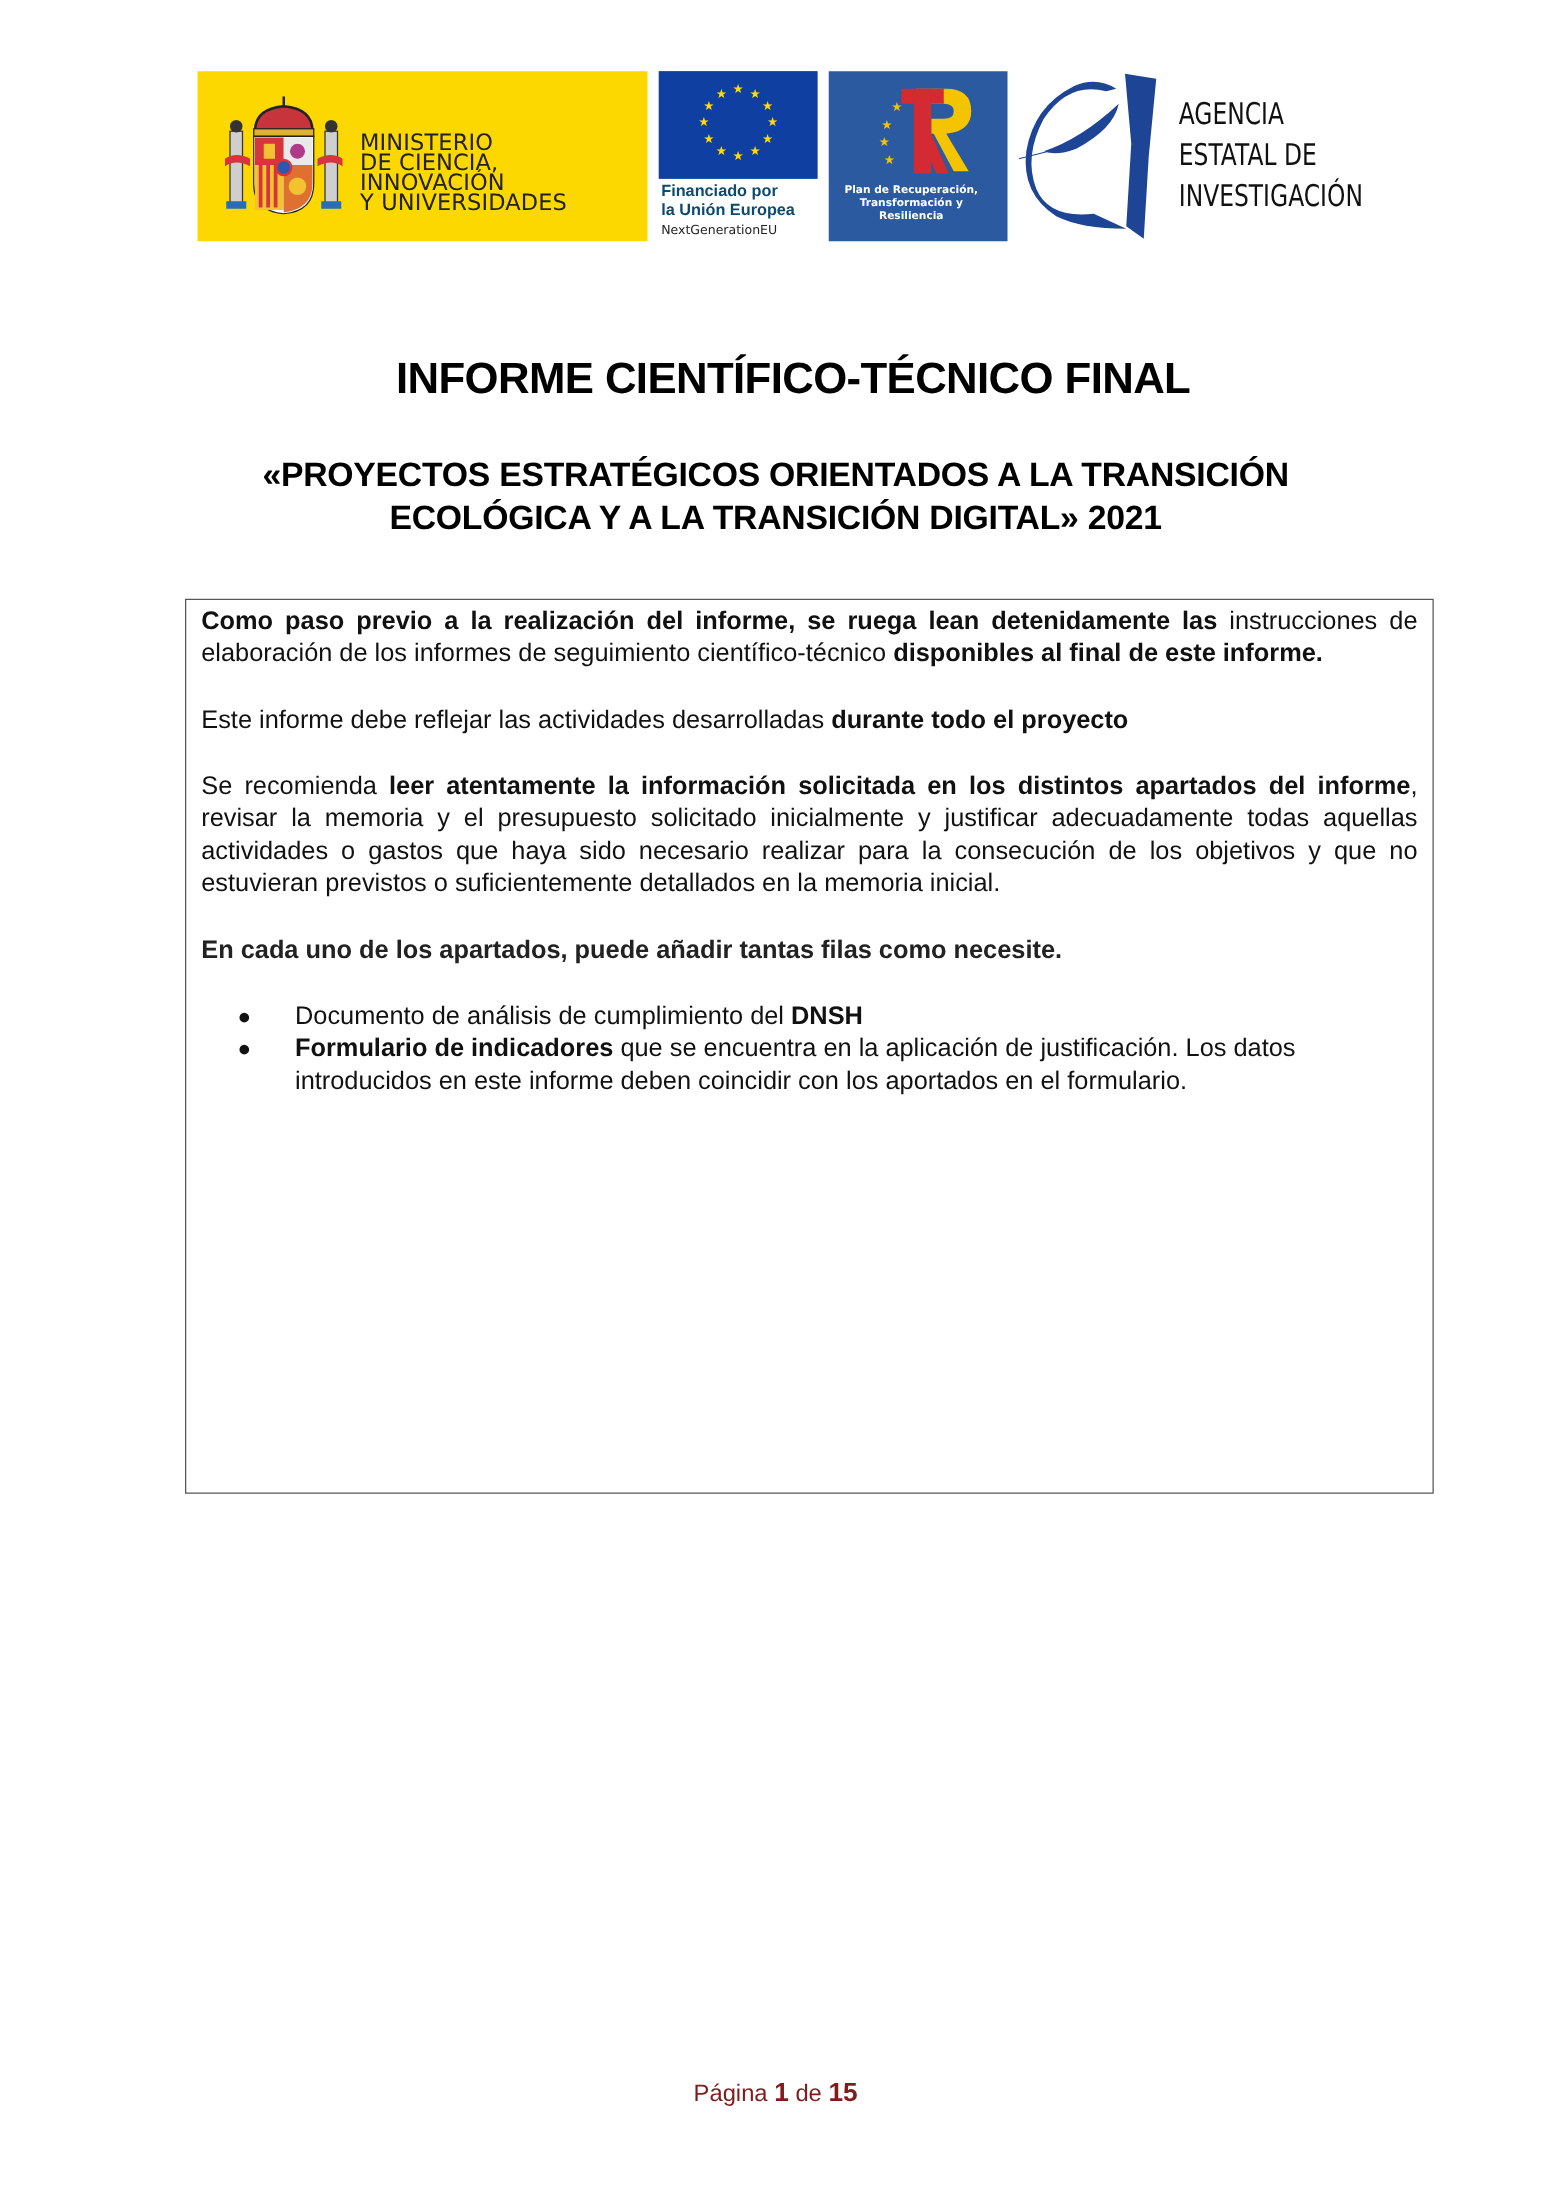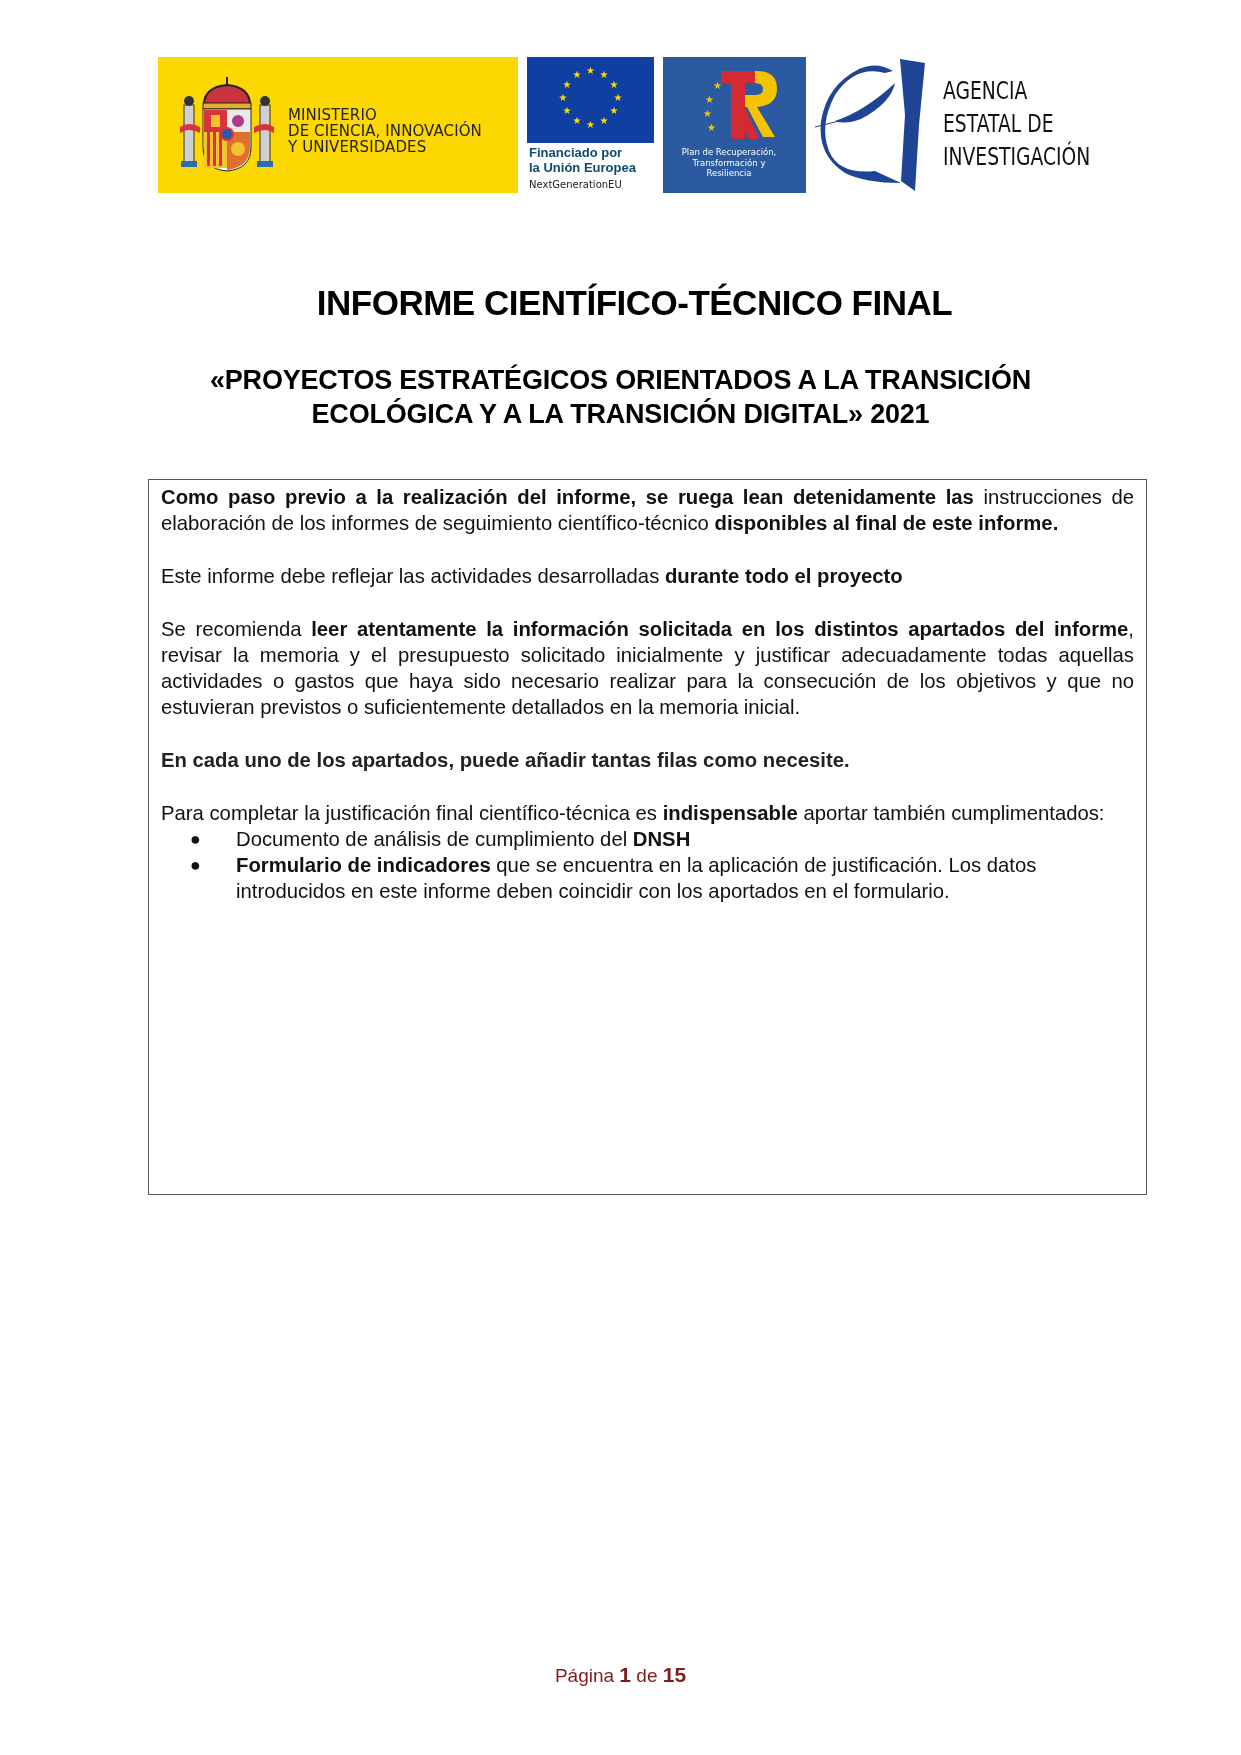--- a/index.html
+++ b/index.html
@@ -3,29 +3,29 @@
 <meta charset="utf-8">
 <style>
   html, body { margin:0; padding:0; background:#ffffff; }
   body { width:1241px; height:1755px; position:relative; overflow:hidden;
          font-family:"Liberation Sans", sans-serif; color:#000; }
   .abs { position:absolute; }
 
   
   #logo-ministerio { left:158px; top:57px; width:360px; height:136px; background:#fdd700; }
   #coat { left:20px; top:20px; width:98px; height:96px; }
-  #min-text { left:130px; top:50px; font-family:"DejaVu Sans", sans-serif; font-size:15px; line-height:16px; color:#222; letter-spacing:0.1px; }
+  #min-text { left:130px; top:50px; font-family:"DejaVu Sans", sans-serif; font-size:18px; line-height:16px; color:#222; letter-spacing:0.1px; }
 
   #logo-eu { left:527px; top:57px; width:127px; height:140px; }
   #eu-flag { left:0; top:0; width:127px; height:86px; background:#0f3fa0; }
   #eu-text1 { left:2px; top:88px; font-size:13px; font-weight:bold; color:#0c4a6e; line-height:15px; white-space:nowrap; }
   #eu-text2 { left:2px; top:122px; font-family:"DejaVu Sans", sans-serif; font-size:10px; color:#222; white-space:nowrap; }
 
   #logo-prtr { left:663px; top:57px; width:143px; height:136px; background:#2b5aa0; }
-  #prtr-text { left:0; top:90px; width:132px; text-align:center; font-family:"DejaVu Sans", sans-serif; font-weight:normal; font-size:8.5px; line-height:10.5px; color:#fff; }
+  #prtr-text { left:0; top:90px; width:132px; text-align:center; font-family:"DejaVu Sans", sans-serif; font-weight:bold; font-size:8.5px; line-height:10.5px; color:#fff; }
 
   #logo-aei { left:815px; top:55px; width:280px; height:140px; }
   #aei-text { left:128px; top:20px; font-family:"DejaVu Sans", sans-serif; font-size:24px; line-height:33px; color:#111; transform:scaleX(0.78); transform-origin:left top; white-space:nowrap; }
 
   
   #title { left:0; width:1241px; top:283px; text-align:center; font-size:35px; font-weight:bold; letter-spacing:-0.5px;margin-left:14px; }
   #subtitle { left:0; width:1241px; top:363px; text-align:center; font-size:27px; font-weight:bold; line-height:34px; letter-spacing:-0.2px; }
 
   
   #instr-box { left:148px; top:479px; width:999px; height:716px; border:1.5px solid #555; box-sizing:border-box; }
@@ -156,23 +156,20 @@
     </p>
     <div class="gap"></div>
     <p class="p">
       <span>Se recomienda </span><span class="b">leer atentamente la información solicitada en los distintos apartados del informe</span><span>, revisar la memoria y el presupuesto solicitado inicialmente y justificar adecuadamente todas aquellas actividades o gastos que haya sido necesario realizar para la consecución de los objetivos y que no estuvieran previstos o suficientemente detallados en la memoria inicial.</span>
     </p>
     <div class="gap"></div>
     <p class="p" style="color:#222;">
       <span class="b">En cada uno de los apartados, puede añadir tantas filas como necesite.</span>
     </p>
     <div class="gap"></div>
-    <p class="p">
-      <span>Para completar la justificación final científico-técnica es </span><span class="b">indispensable</span><span> aportar también cumplimentados:</span>
-    </p>
     <ul class="bul">
       <li>
         <span class="dot">●</span>
         <span>Documento de análisis de cumplimiento del </span><span class="b">DNSH</span>
       </li>
       <li>
         <span class="dot">●</span>
         <span class="b">Formulario de indicadores</span><span> que se encuentra en la aplicación de justificación. Los datos introducidos en este informe deben coincidir con los aportados en el formulario.</span>
       </li>
     </ul>

